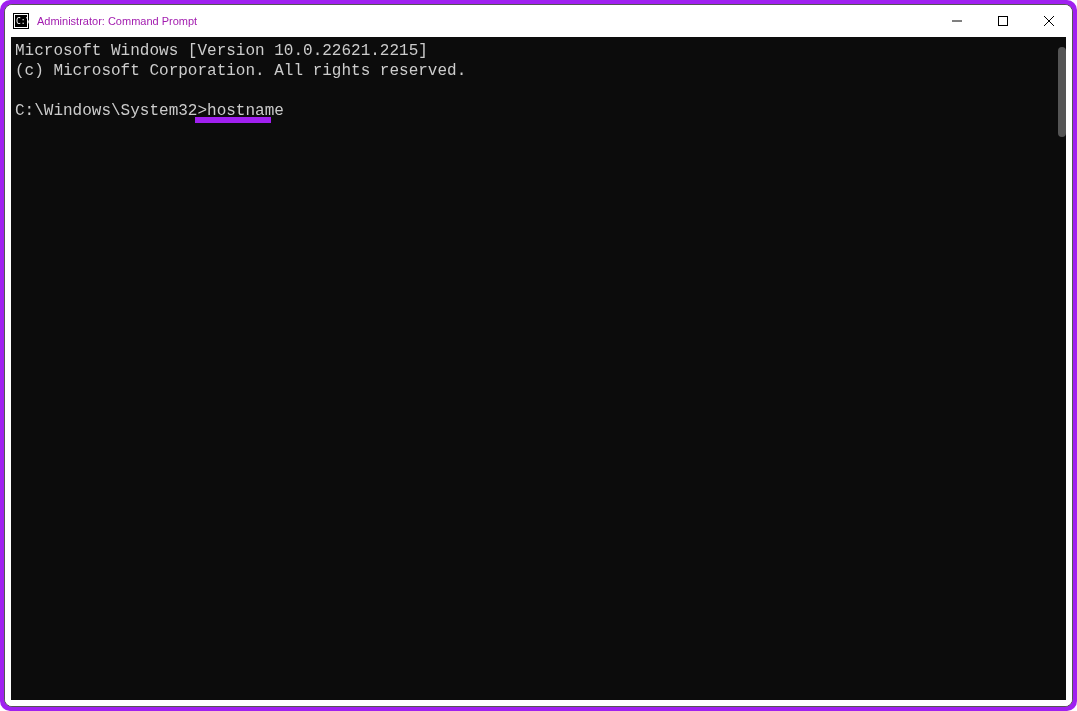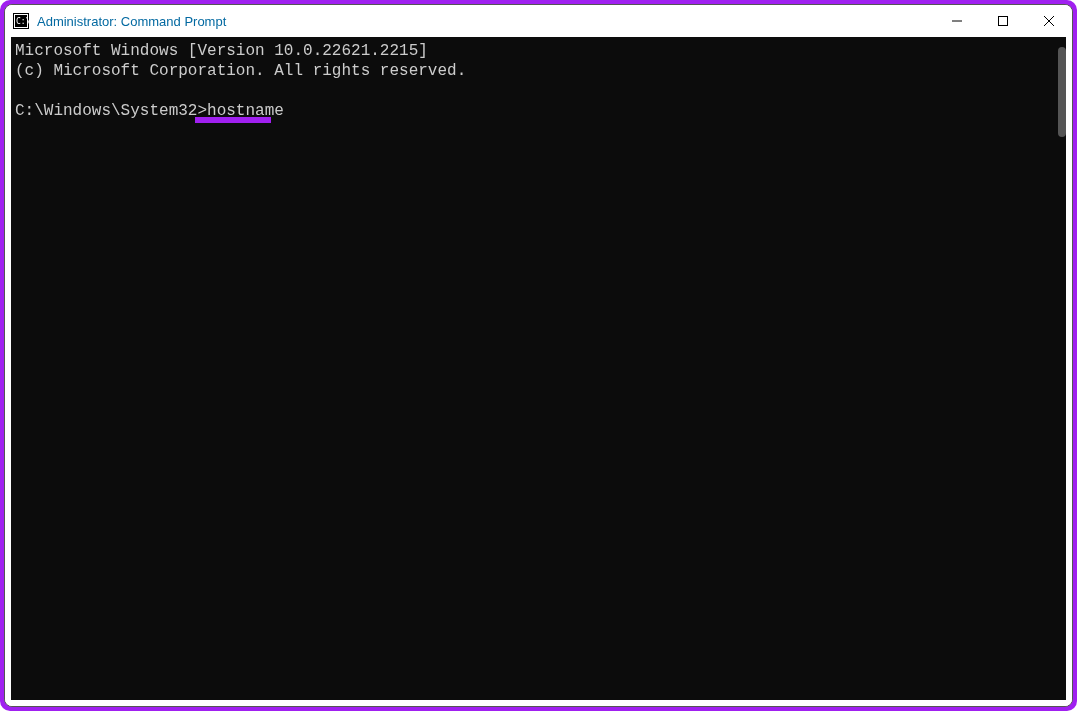--- a/index.html
+++ b/index.html
@@ -40,22 +40,22 @@
   .app-icon {
     width: 16px;
     height: 16px;
     margin-right: 8px;
     display: flex;
     align-items: center;
     justify-content: center;
   }
   .app-icon svg { display: block; }
   .title-text {
-    font-size: 13px;
-    color: #0369a1;
+    font-size: 11px;
+    color: #a21caf;
     flex: 0 0 auto;
   }
   .title-spacer { flex: 1 1 auto; }
   .win-controls {
     display: flex;
     height: 100%;
   }
   .win-btn {
     width: 46px;
     height: 100%;

